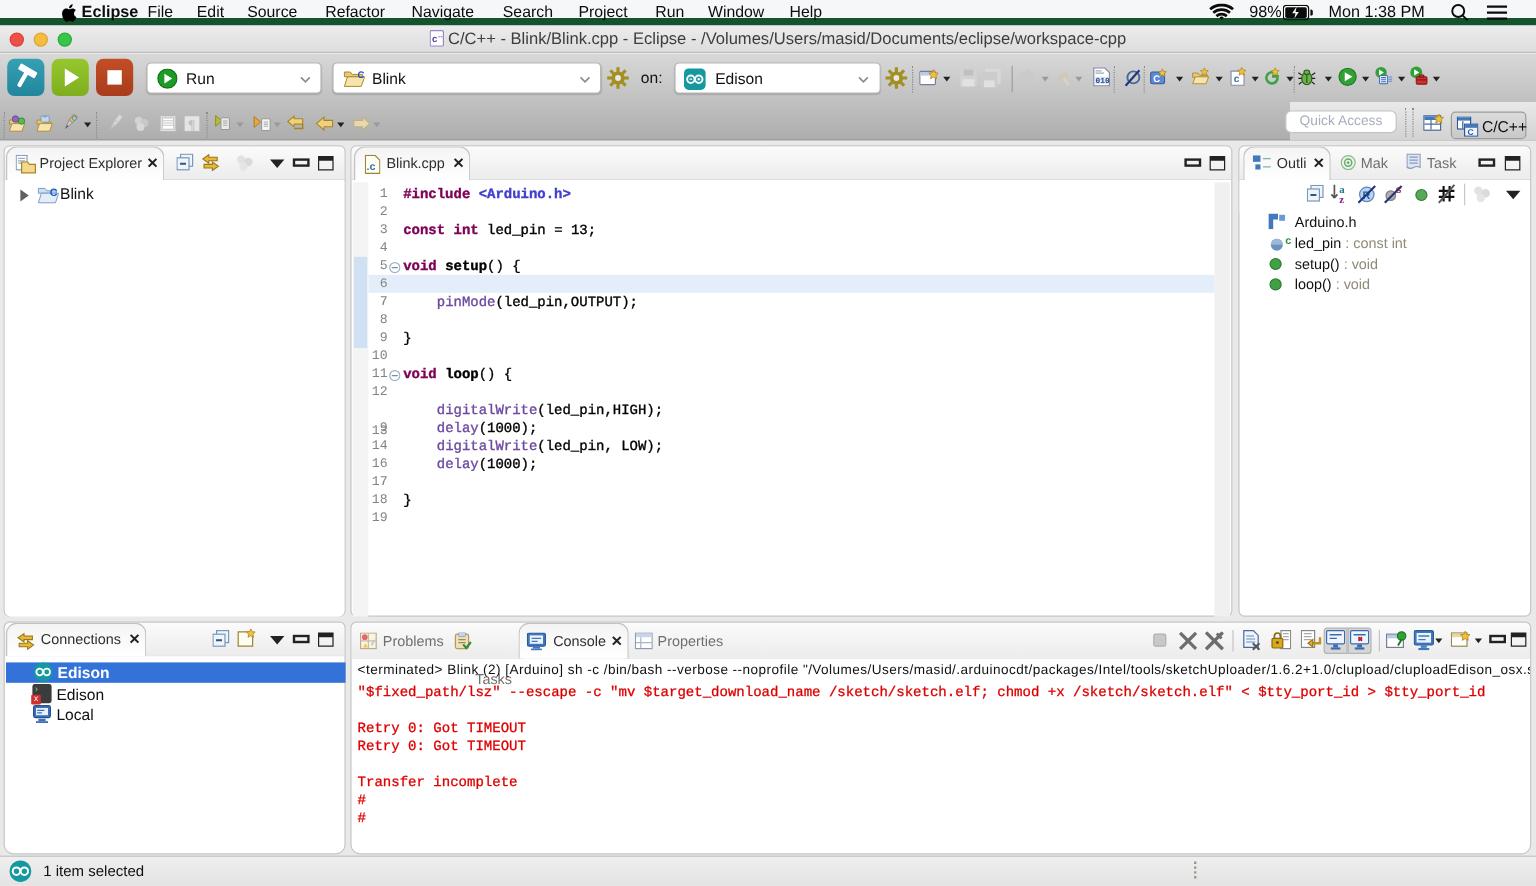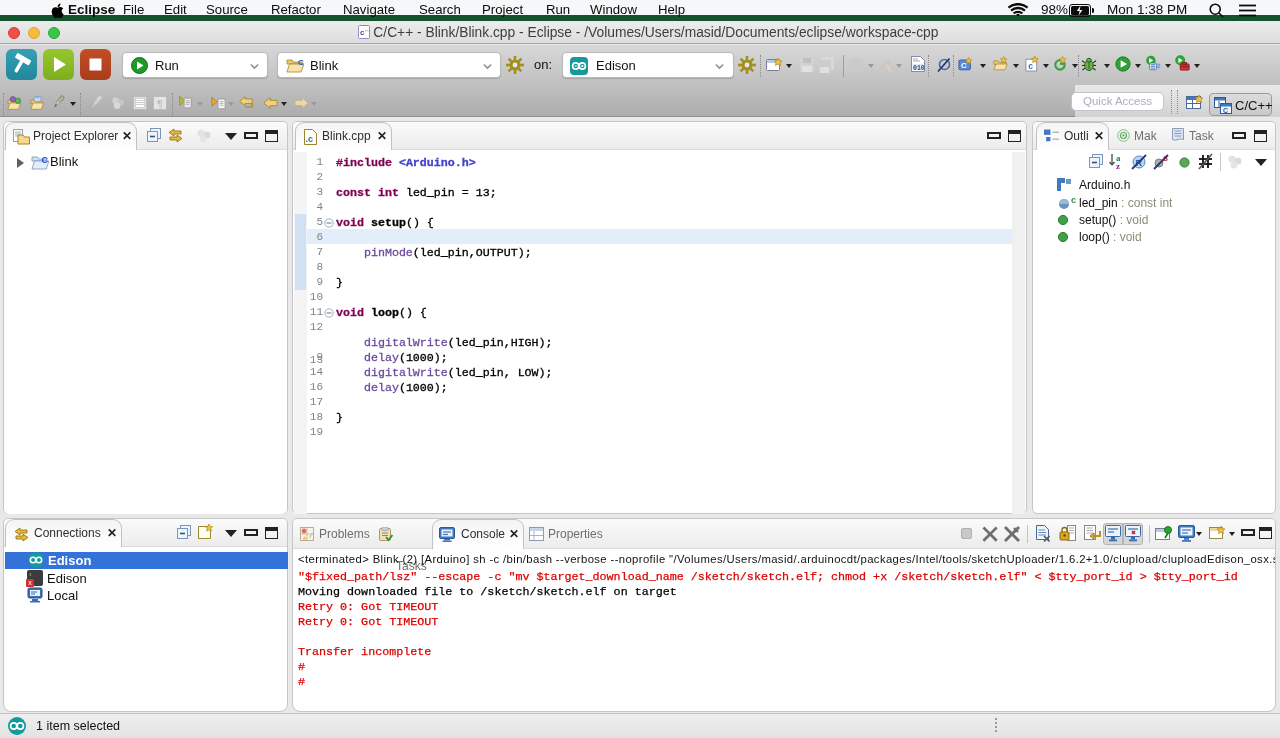--- a/index.html
+++ b/index.html
@@ -817,21 +817,20 @@
         <rect x="1" y="3" width="12" height="3" fill="#e8d8a0"></rect>
         <path d="M12 1 l1.2 2.6 2.8.3-2 1.9.5 2.8-2.5-1.4-2.5 1.4.5-2.8-2-1.9 2.8-.3z" fill="#f0c040" stroke="#b08820" stroke-width="0.7"></path>
       </svg>
     <div class="darr" style="left:936px;top:13px;"></div>
     <div style="position:absolute;left:948px;top:10px;width:14px;height:7px;border:2px solid #222;"></div>
     <div style="position:absolute;left:966px;top:8px;width:13px;height:12px;border:1.5px solid #222;border-top-width:4px;"></div>
   </div>
   <div id="cons-text" style="position:absolute;left:0;top:30px;width:100%;height:162px;overflow:hidden;">
     <div class="conline" style="top:4px;font-family:'Liberation Sans',sans-serif;color:#111;font-size:11.3px;letter-spacing:0.38px;-webkit-text-stroke:0;">&lt;terminated&gt; Blink (2) [Arduino] sh -c /bin/bash --verbose --noprofile "/Volumes/Users/masid/.arduinocdt/packages/Intel/tools/sketchUploader/1.6.2+1.0/clupload/cluploadEdison_osx.s</div>
     <div class="conline red" style="top:21px;font-family:'Liberation Mono',monospace;">"$fixed_path/lsz" --escape -c "mv $target_download_name /sketch/sketch.elf; chmod +x /sketch/sketch.elf" &lt; $tty_port_id &gt; $tty_port_id</div>
-    <div class="conline" style="top:36px;font-family:'Liberation Mono',monospace;color:#000;">Moving downloaded file to /sketch/sketch.elf on target</div>
     <div class="conline red" style="top:51px;font-family:'Liberation Mono',monospace;">Retry 0: Got TIMEOUT</div>
     <div class="conline red" style="top:66px;font-family:'Liberation Mono',monospace;">Retry 0: Got TIMEOUT</div>
     <div class="conline red" style="top:96px;font-family:'Liberation Mono',monospace;">Transfer incomplete</div>
     <div class="conline red" style="top:111px;font-family:'Liberation Mono',monospace;">#</div>
     <div class="conline red" style="top:126px;font-family:'Liberation Mono',monospace;">#</div>
   </div>
 </div>
 
 <div id="statusbar" class="abs">
   <div style="position:absolute;left:8px;top:3px;width:18px;height:18px;border-radius:50%;background:#13999e;">

